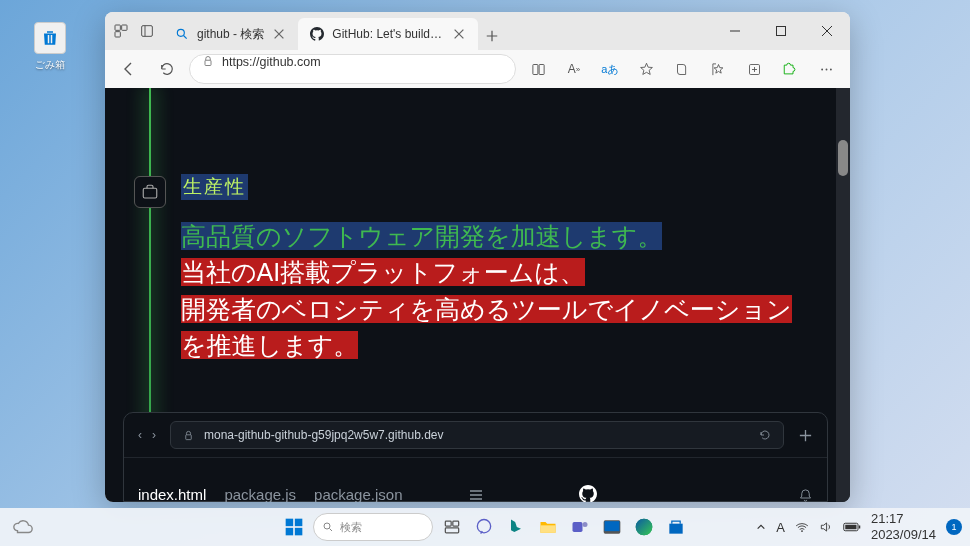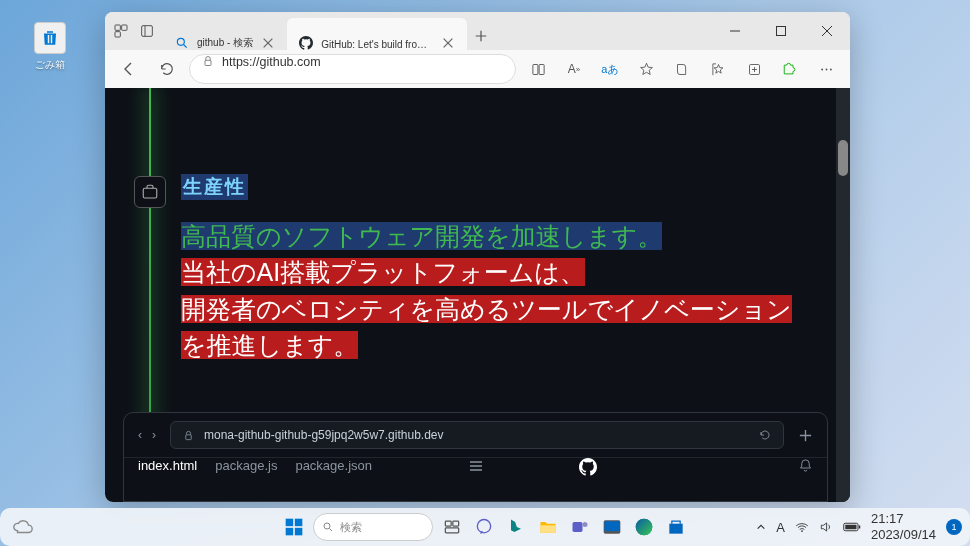--- a/index.html
+++ b/index.html
@@ -9,21 +9,21 @@
 .desktop-icon { position: absolute; top: 10px; left: 25px; width: 50px; text-align: center; color: white; font-size: 10px; text-shadow: 0 1px 2px rgba(0,0,0,0.5); margin-top: 12px; }
 .recycle-bin { width: 32px; height: 32px; margin: 0 auto 4px; background: #f0f0f0; border-radius: 4px; display: flex; align-items: center; justify-content: center; border: 1px solid #ccc; }
 
 
 .browser { position: absolute; top: 12px; left: 105px; width: 745px; height: 490px; background: #f3f3f3; border-radius: 8px; box-shadow: 0 8px 32px rgba(0,0,0,0.25); overflow: hidden; display: flex; flex-direction: column; }
 
 .titlebar { height: 38px; background: #e8e8e8; display: flex; align-items: center; }
 .tb-left { display: flex; align-items: center; padding: 0 8px; gap: 10px; }
 .tb-icon { width: 16px; height: 16px; color: #555; }
 .tabs { display: flex; flex: 1; align-items: flex-end; height: 100%; }
-.tab { height: 32px; padding: 0 12px; display: flex; align-items: flex-end; gap: 8px; font-size: 10px; color: #333; border-radius: 6px 6px 0 0; max-width: 180px; position: relative; }
+.tab { height: 32px; padding: 0 12px; display: flex; align-items: center; gap: 8px; font-size: 12px; color: #333; border-radius: 6px 6px 0 0; max-width: 180px; position: relative; }
 .tab.inactive { background: transparent; }
 .tab.active { background: #f8f8f8; }
 .tab-favicon { width: 14px; height: 14px; flex-shrink: 0; }
 .tab-text { white-space: nowrap; overflow: hidden; text-overflow: ellipsis; flex: 1; }
 .tab-close { width: 14px; height: 14px; color: #666; flex-shrink: 0; }
 .tab-add { width: 28px; height: 28px; display: flex; align-items: center; justify-content: center; color: #555; }
 .win-controls { display: flex; }
 .win-btn { width: 46px; height: 32px; display: flex; align-items: center; justify-content: center; color: #333; }
 
 .toolbar { height: 38px; background: #f8f8f8; display: flex; align-items: center; padding: 0 8px; gap: 6px; }
@@ -33,38 +33,38 @@
 
 
 .page { flex: 1; background: #0d1117; position: relative; overflow: hidden; }
 .scrollbar { position:absolute; top:0; right:0; width:14px; height:100%; background:#23272e; }
 .scrollthumb { position:absolute; top:52px; right:2px; width:10px; height:36px; background:#888; border-radius:5px; }
 
 .line { position: absolute; left: 44px; top: 0; bottom: 0; width: 2px; background: linear-gradient(180deg, #3fb950 0%, #33a14a 100%); box-shadow: 0 0 18px 3px rgba(63,185,80,0.45); }
 .line-icon { position: absolute; left: 29px; top: 88px; width: 32px; height: 32px; border: 1.5px solid #555; border-radius: 6px; background: #0d1117; display:flex; align-items:center; justify-content:center; }
 
 .content-block { position: absolute; left: 76px; top: 86px; right: 40px; }
-.badge { display:inline-block; font-size: 19px; color: #7dd3fc; font-weight: 700; letter-spacing: 2px; background:#1e3a6f; padding: 0 2px; }
+.badge { display:inline-block; font-size: 19px; color: #bef264; font-weight: 400; letter-spacing: 2px; background:#1e3a6f; padding: 0 2px; }
 .headline { margin-top: 18px; font-size: 25px; line-height: 1.45; font-weight: 500; }
 .hl-g { color: #3fb950; background:#1e3a6f;margin-top:25px; }
 .hl-w { color: #fff; background:#b91c1c; }
 
 .code-panel { position:absolute; bottom:0; left:18px; right:22px; height:90px; border:1px solid #30363d; border-top-left-radius:10px; border-top-right-radius:10px; background:#0d1117; }
 .cp-top { height:44px; display:flex; align-items:center; padding:0 14px; gap:14px; color:#8b949e; font-size:12px; }
 .cp-nav { display:flex; gap:10px; }
 .cp-url { flex:1; height:28px; background:#161b22; border:1px solid #30363d; border-radius:6px; display:flex; align-items:center; justify-content:center; gap:10px; color:#c9d1d9; font-size:12px; padding:0 12px; }
 .cp-add { color:#8b949e; }
-.cp-tabs { height:46px; display:flex; align-items:flex-start; padding:0 14px; gap:18px; font-size:13px; color:#8b949e; border-top:1px solid #21262d; position:relative; }
+.cp-tabs { height:46px; display:flex; align-items:flex-end; padding:0 14px; gap:18px; font-size:15px; color:#8b949e; border-top:1px solid #21262d; position:relative; }
 .cp-tab.active { color:#fff; }
 .cp-center { position:absolute; left:50%; transform:translateX(-50%); color:#8b949e; }
 .cp-right-gh { position:absolute; left:66%; transform:translateX(-50%); }
 .cp-right { position:absolute; right:14px; color:#8b949e; }
 
 
-.taskbar { position:absolute; bottom:0; left:0; right:0; height:38px; background:rgba(238,242,248,0.95); display:flex; align-items:center;border-radius:10px; }
+.taskbar { position:absolute; bottom:0; left:0; right:0; height:38px; background:rgba(238,242,248,0.95); display:flex; align-items:center; }
 .tb-center { position:absolute; left:50%; transform:translateX(-50%); display:flex; align-items:center; gap:6px; }
 .task-icon { width:26px; height:26px; border-radius:4px; display:flex; align-items:center; justify-content:center; font-size:14px; }
 .search-box { height:28px; width:120px; background:#fff; border:1px solid #ccc; border-radius:14px; display:flex; align-items:center; gap:6px; padding:0 8px; font-size:11px; color:#888; }
 .tray { position:absolute; right:8px; display:flex; align-items:center; gap:10px; font-size:11px; color:#333; }
 .clock { text-align:left; line-height:1.2; font-size:13px; }
 .notif-badge { width:16px; height:16px; background:#0067c0; color:#fff; border-radius:50%; display:flex; align-items:center; justify-content:center; font-size:9px; }
 
 svg { display:block; }
 </style>
 </head>

